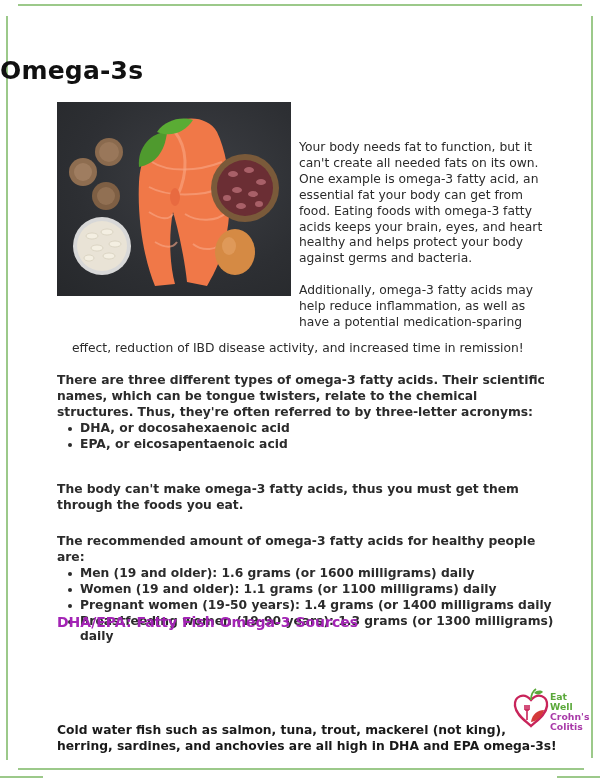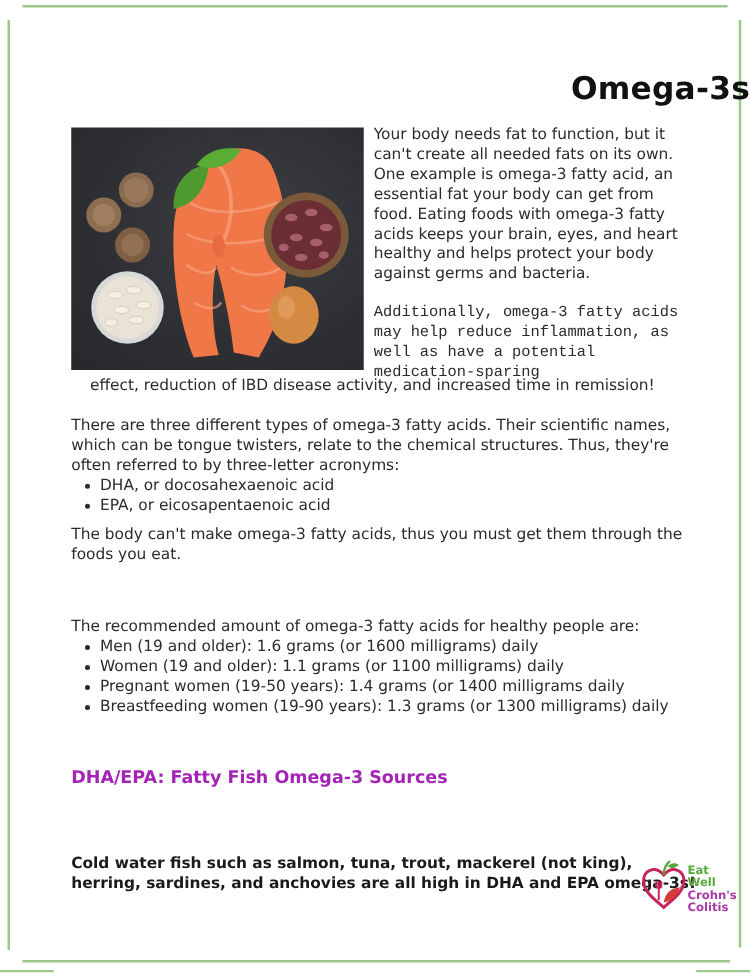--- a/index.html
+++ b/index.html
@@ -10,39 +10,39 @@
     .fl-top { left: 18px; top: 4px; width: 564px; height: 2px; }
     .fl-left { left: 6px; top: 16px; width: 2px; height: 744px; }
     .fl-right { left: 591px; top: 16px; width: 2px; height: 742px; }
     .fl-bottom { left: 18px; top: 768px; width: 566px; height: 2px; }
     .fl-bl { left: 0; top: 776px; width: 43px; height: 2px; }
     .fl-br { left: 557px; top: 776px; width: 43px; height: 2px; }
 
     .page { position: absolute; left: 0; top: 0; width: 600px; height: 778px; }
 
     .title {
-      position: absolute; left: 0; top: 56px; width: 600px; text-align: right;
+      position: absolute; left: 0; top: 56px; width: 600px; text-align: left;
       font-family: "DejaVu Sans", sans-serif; font-weight: bold; font-size: 25px; color: #111;
       letter-spacing: 0.2px;
     }
 
     .photo {
       position: absolute; left: 57px; top: 102px; width: 234px; height: 194px;
       background: radial-gradient(ellipse at 60% 40%, #3d3f44 0%, #2d2f33 60%, #26282b 100%);
       overflow: hidden;
     }
 
-    .text-block { font-size: 12.3px; line-height: 15.9px; color: #2b2b2b; }
+    .text-block { font-size: 12.3px; line-height: 15.9px; color: #2b2b2b; margin-top: 40px; }
     .intro-right { position: absolute; left: 299px; top: 100px; width: 250px; }
-    .intro-right p + p { margin-top: 15.9px; font-family: Liberation Mono, monospace; }
+    .intro-right p + p { margin-top: 15.9px; }
     .intro-wrap { position: absolute; left: 72px; top: 301px; width: 500px; }
 
-    .body-section { position: absolute; left: 57px; width: 500px; }
+    .body-section { position: absolute; left: 57px; width: 500px; font-weight: bold; }
     .s-types { top: 333px; }
-    .s-body { top: 420px; }
+    .s-body { top: 442px; }
     .s-rec { top: 494px; }
 
     ul.bullets { list-style: none; margin-left: 9px; }
     ul.bullets li { position: relative; padding-left: 14px; }
     ul.bullets li::before {
       content: ""; position: absolute; left: 2px; top: 6.5px; width: 4px; height: 4px;
       border-radius: 50%; background: #2b2b2b;
     }
 
     .h2 {

